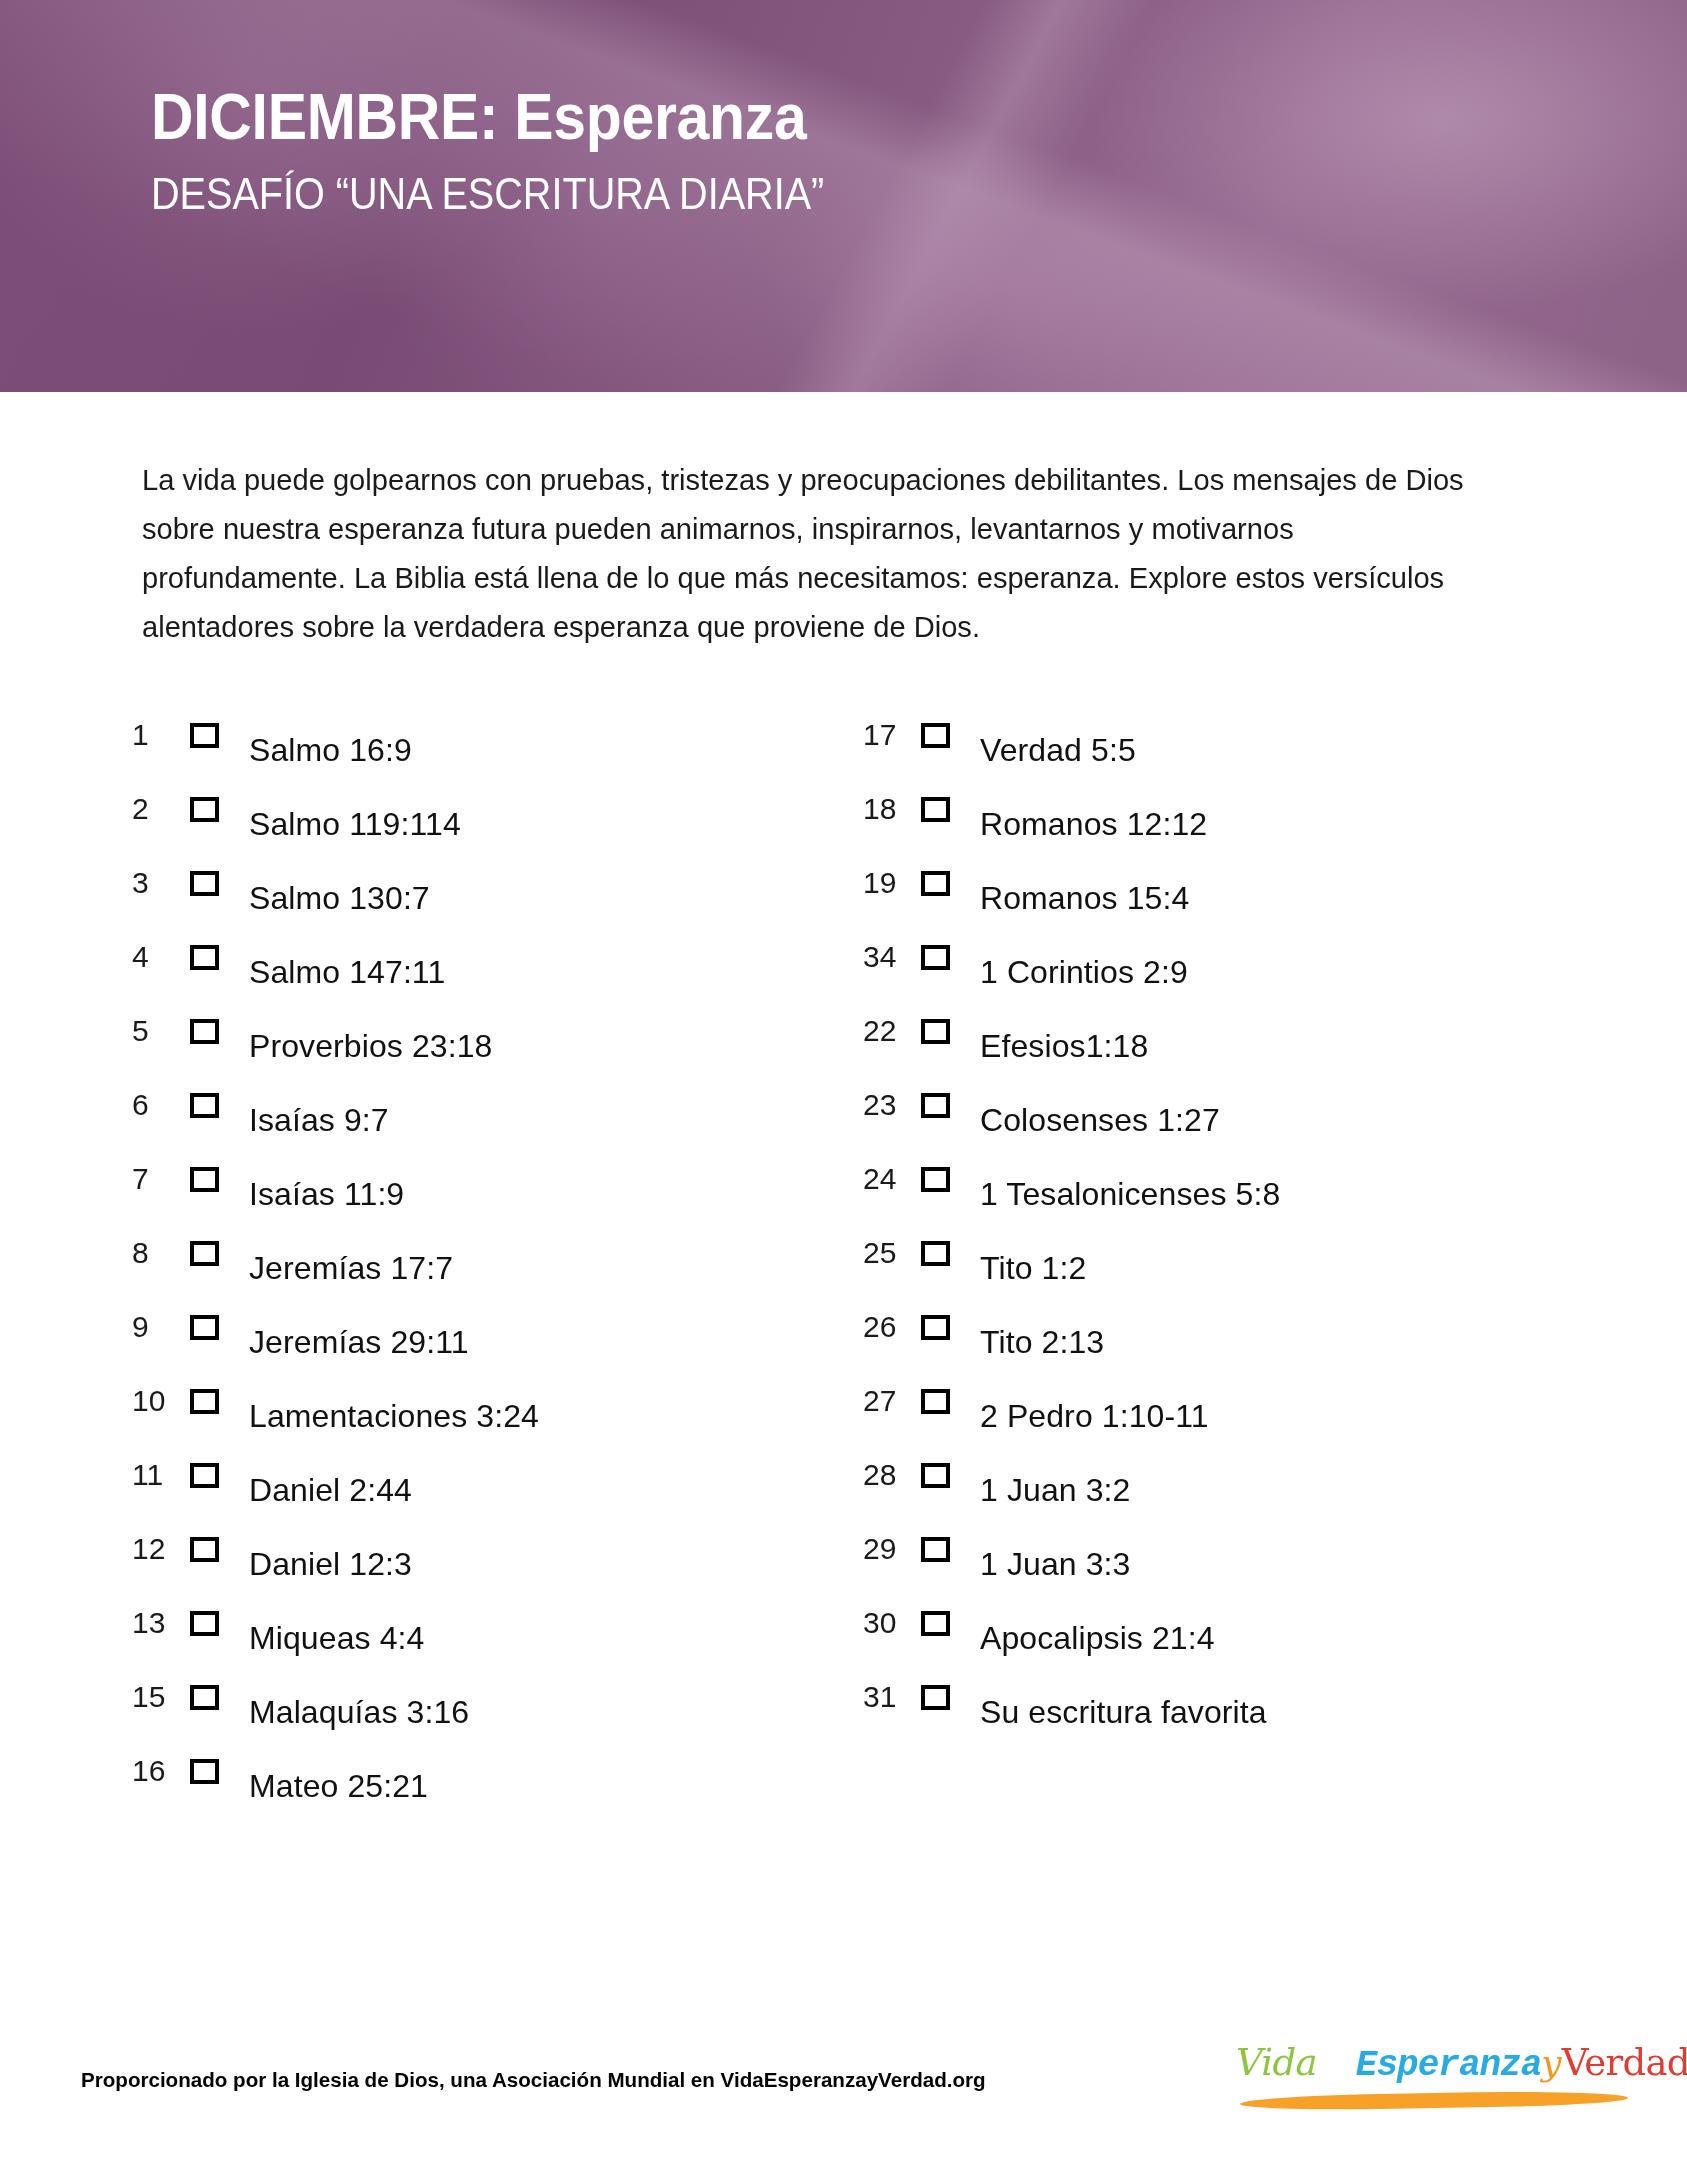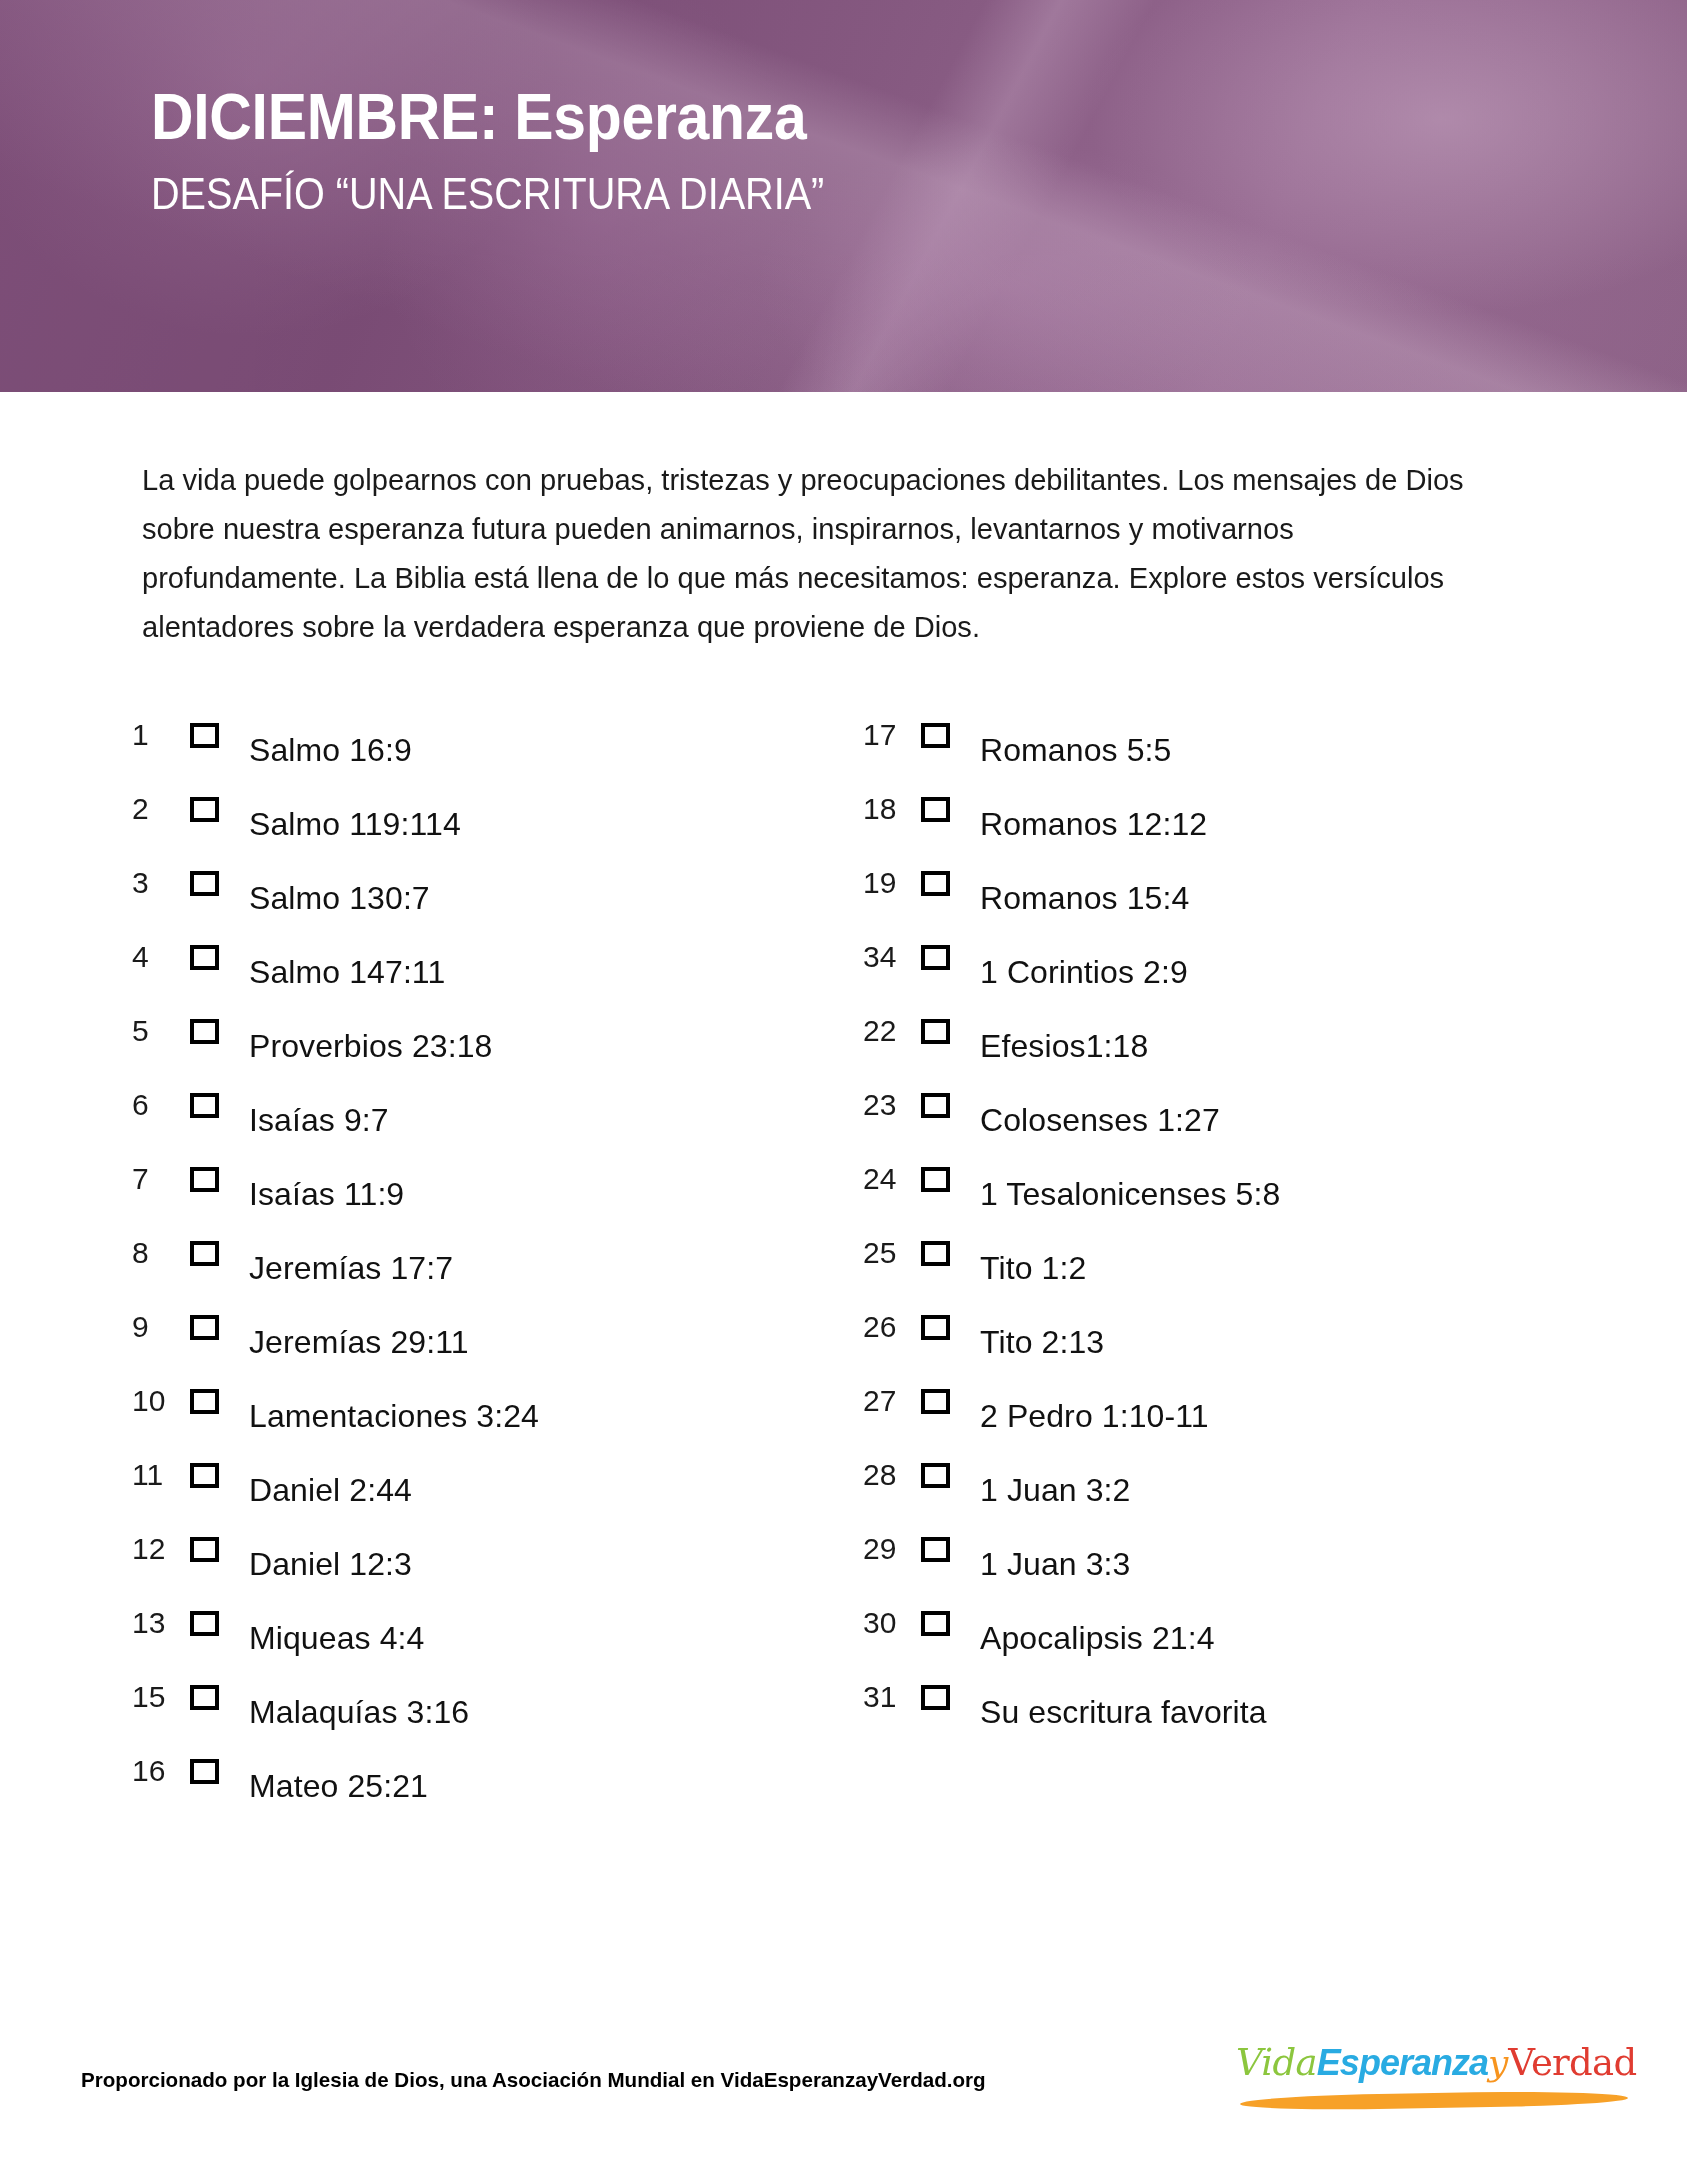--- a/index.html
+++ b/index.html
@@ -168,26 +168,27 @@
     line-height: 1;
   }
   .logo-vida {
     font-family: "DejaVu Serif", serif;
     font-style: italic;
     font-size: 37px;
     color: #8cc63e;
     letter-spacing: -0.7px;
   }
   .logo-esperanza {
-    font-family: Liberation Sans, sans-serif;
+    font-family: Liberation Mono, monospace;
     font-style: italic;
     font-weight: 700;
     font-size: 36px;
     color: #29abe2;
     letter-spacing: -1px;
+    margin-left: 39px;
   }
   .logo-y {
     font-family: "DejaVu Serif", serif;
     font-style: italic;
     font-size: 36px;
     color: #f7941e;
   }
   .logo-verdad {
     font-family: "DejaVu Serif", serif;
     font-size: 37px;
@@ -294,21 +295,21 @@
       <div class="row">
         <div class="row-num">16</div>
         <div class="row-box"></div>
         <div class="row-label">Mateo 25:21</div>
       </div>
     </div>
   <div class="col col-right" id="col-right">
       <div class="row">
         <div class="row-num">17</div>
         <div class="row-box"></div>
-        <div class="row-label">Romanos 5:5</div>
+        <div class="row-label">Verdad 5:5</div>
       </div>
       <div class="row">
         <div class="row-num">18</div>
         <div class="row-box"></div>
         <div class="row-label">Romanos 12:12</div>
       </div>
       <div class="row">
         <div class="row-num">19</div>
         <div class="row-box"></div>
         <div class="row-label">Romanos 15:4</div>

